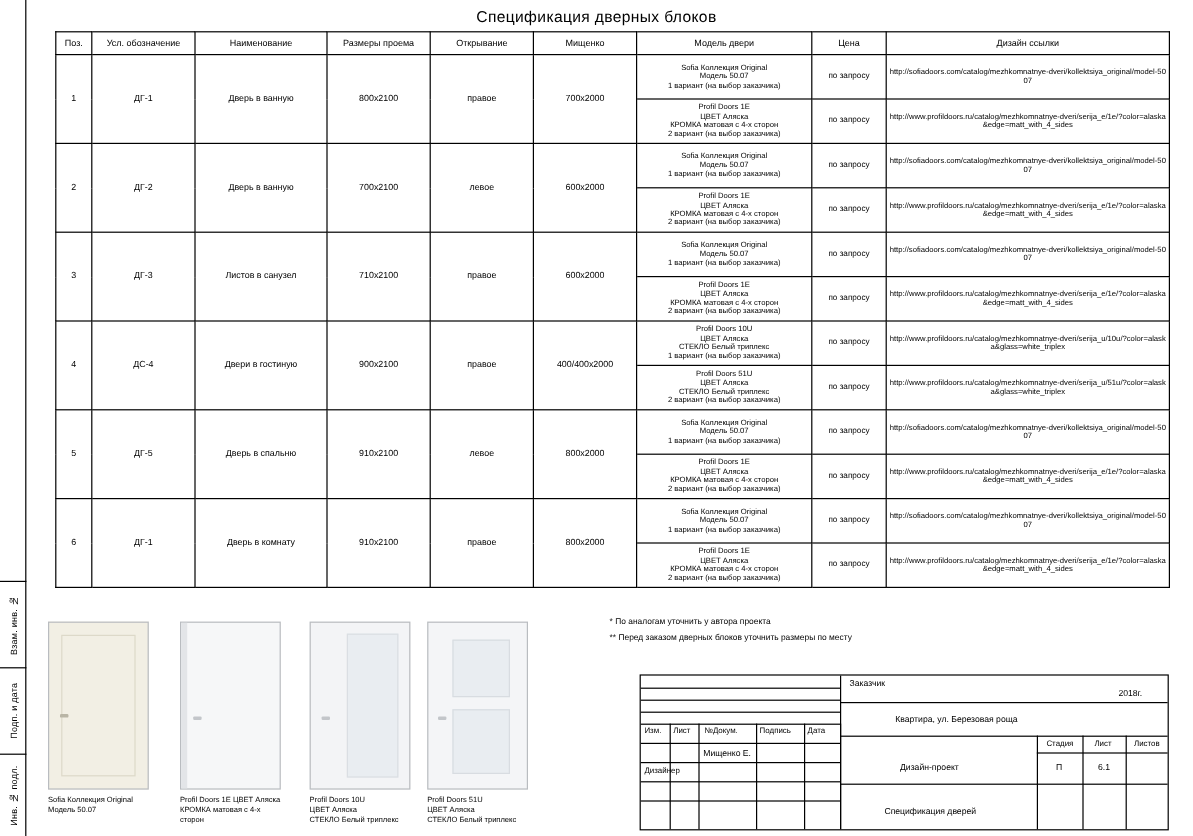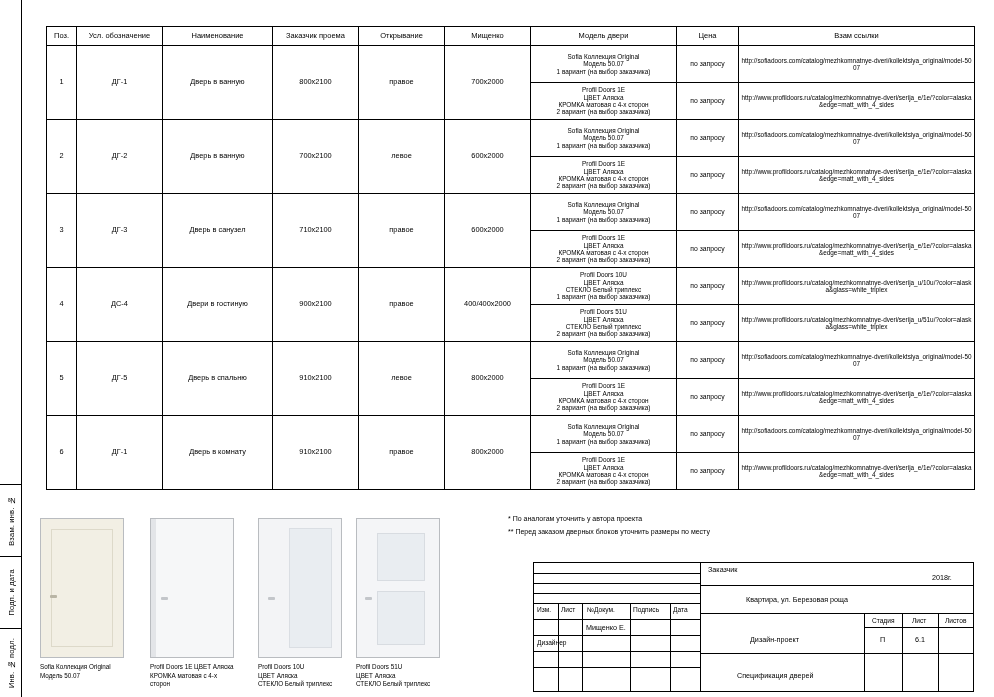--- a/index.html
+++ b/index.html
@@ -224,44 +224,45 @@
       <span>Взам. инв. №</span>
     </div>
     <div class="left-cell" style="top:556px;height:72px;">
       <span>Подп. и дата</span>
     </div>
     <div class="left-cell" style="top:628px;height:69px;">
       <span>Инв. № подл.</span>
     </div>
   </div>
 
+  <div class="doc-title">Спецификация дверных блоков</div>
 
   <table class="spec-table">
     <colgroup>
       <col class="c-pos">
         <col class="c-desig">
         <col class="c-name">
         <col class="c-size">
       <col class="c-open">
         <col class="c-leaf">
         <col class="c-door">
         <col class="c-price">
         <col class="c-link">
     </colgroup>
     <thead>
       <tr>
         <th>Поз.</th>
         <th>Усл. обозначение</th>
         <th>Наименование</th>
-        <th>Заказчик проема</th>
+        <th>Размеры проема</th>
         <th>Открывание</th>
         <th>Мищенко</th>
         <th>Модель двери</th>
         <th>Цена</th>
-        <th>Взам ссылки</th>
+        <th>Дизайн ссылки</th>
       </tr>
     </thead>
     <tbody>
         <tr>
           <td rowspan="2" class="rowtxt">1</td>
           <td rowspan="2" class="rowtxt">ДГ-1</td>
           <td rowspan="2" class="rowtxt">Дверь в ванную</td>
           <td rowspan="2" class="rowtxt">800х2100</td>
           <td rowspan="2" class="rowtxt">правое</td>
           <td rowspan="2" class="rowtxt">700х2000</td>
@@ -304,21 +305,21 @@
             <span class="ln">ЦВЕТ Аляска</span>
             <span class="ln">КРОМКА матовая с 4-х сторон</span>
             <span class="ln">2 вариант (на выбор заказчика)</span>
           </td>
           <td class="price-cell">по запросу</td>
           <td class="link-cell">http://www.profildoors.ru/catalog/mezhkomnatnye-dveri/serija_e/1e/?color=alaska&amp;edge=matt_with_4_sides</td>
         </tr>
         <tr>
           <td rowspan="2" class="rowtxt">3</td>
           <td rowspan="2" class="rowtxt">ДГ-3</td>
-          <td rowspan="2" class="rowtxt">Дверь в санузел</td>
+          <td rowspan="2" class="rowtxt">Листов в санузел</td>
           <td rowspan="2" class="rowtxt">710х2100</td>
           <td rowspan="2" class="rowtxt">правое</td>
           <td rowspan="2" class="rowtxt">600х2000</td>
           <td class="door-cell">
             <span class="ln">Sofia Коллекция Original</span>
             <span class="ln">Модель 50.07</span>
             <span class="ln">1 вариант (на выбор заказчика)</span>
           </td>
           <td class="price-cell">по запросу</td>
           <td class="link-cell">http://sofiadoors.com/catalog/mezhkomnatnye-dveri/kollektsiya_original/model-5007</td>

